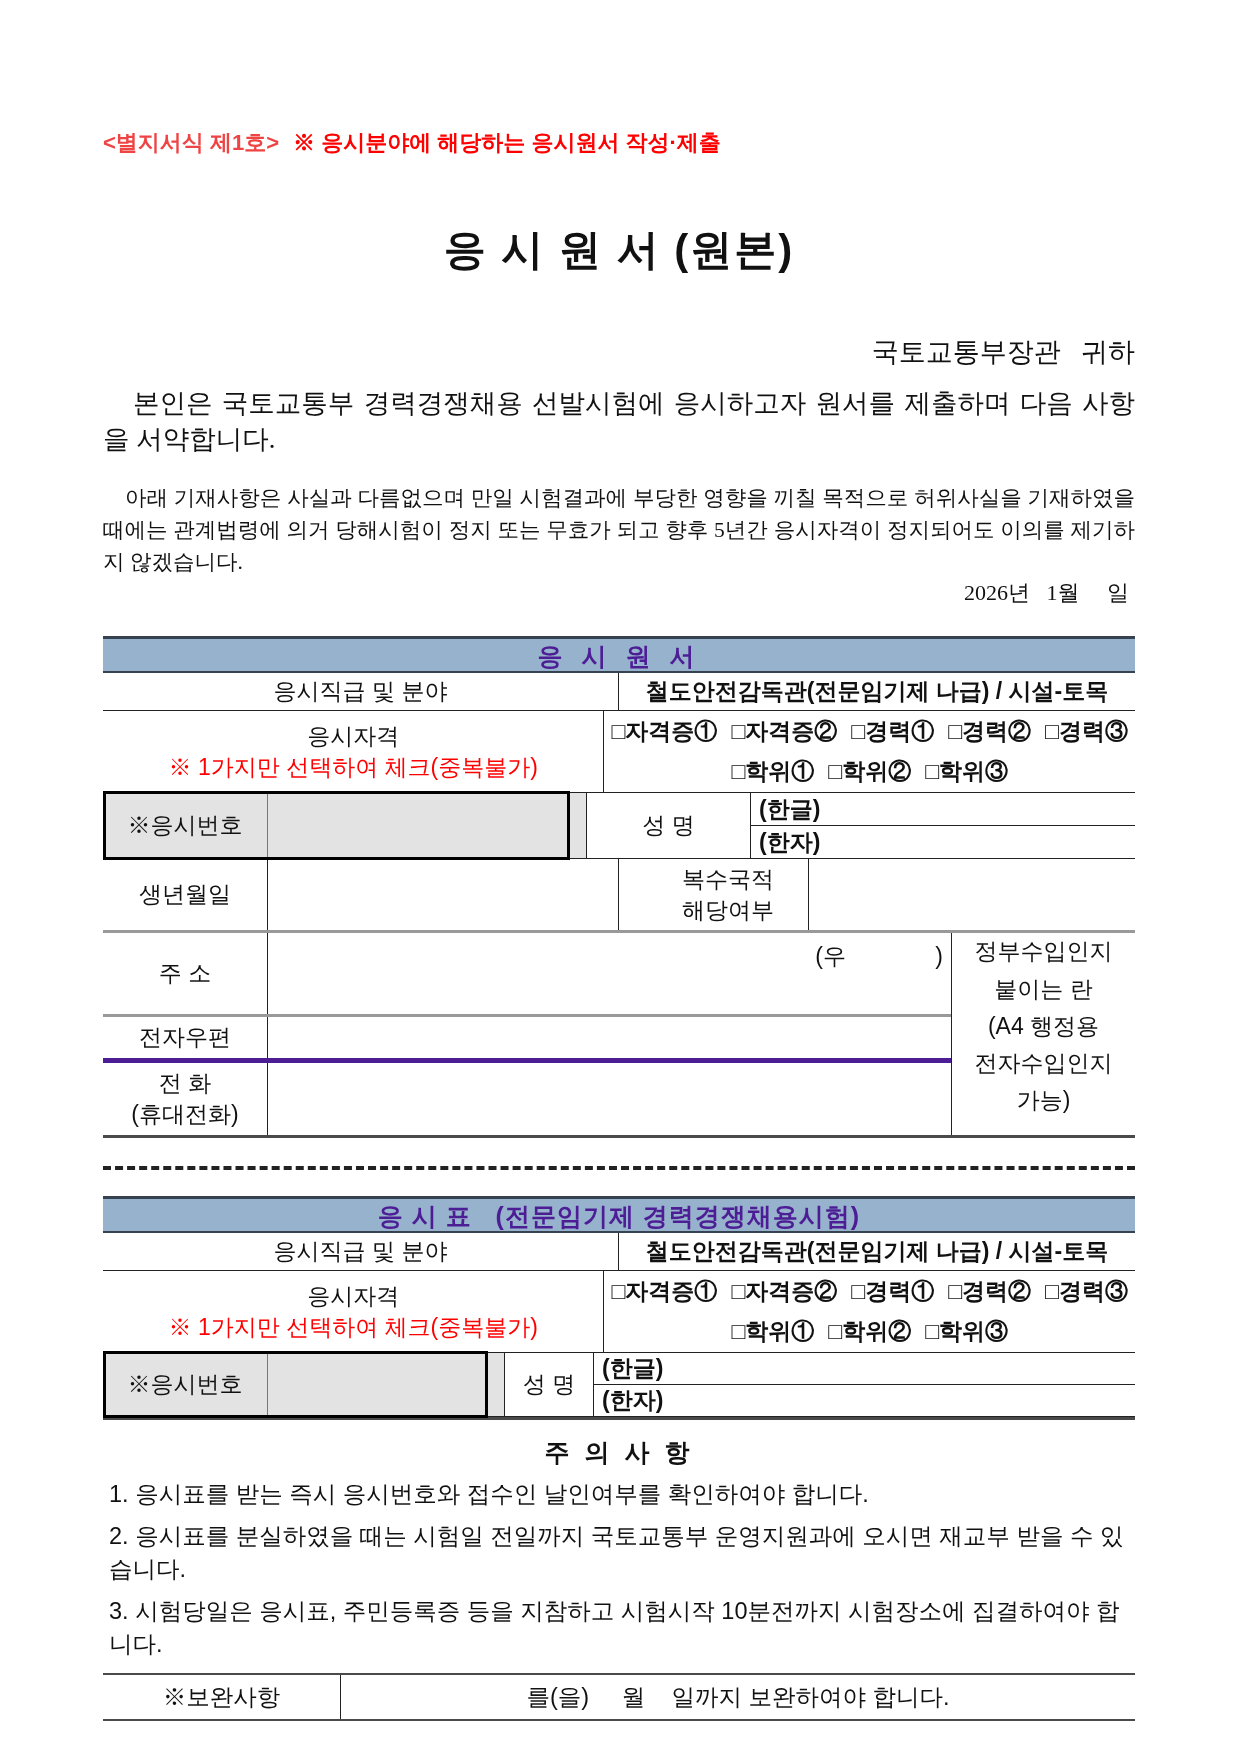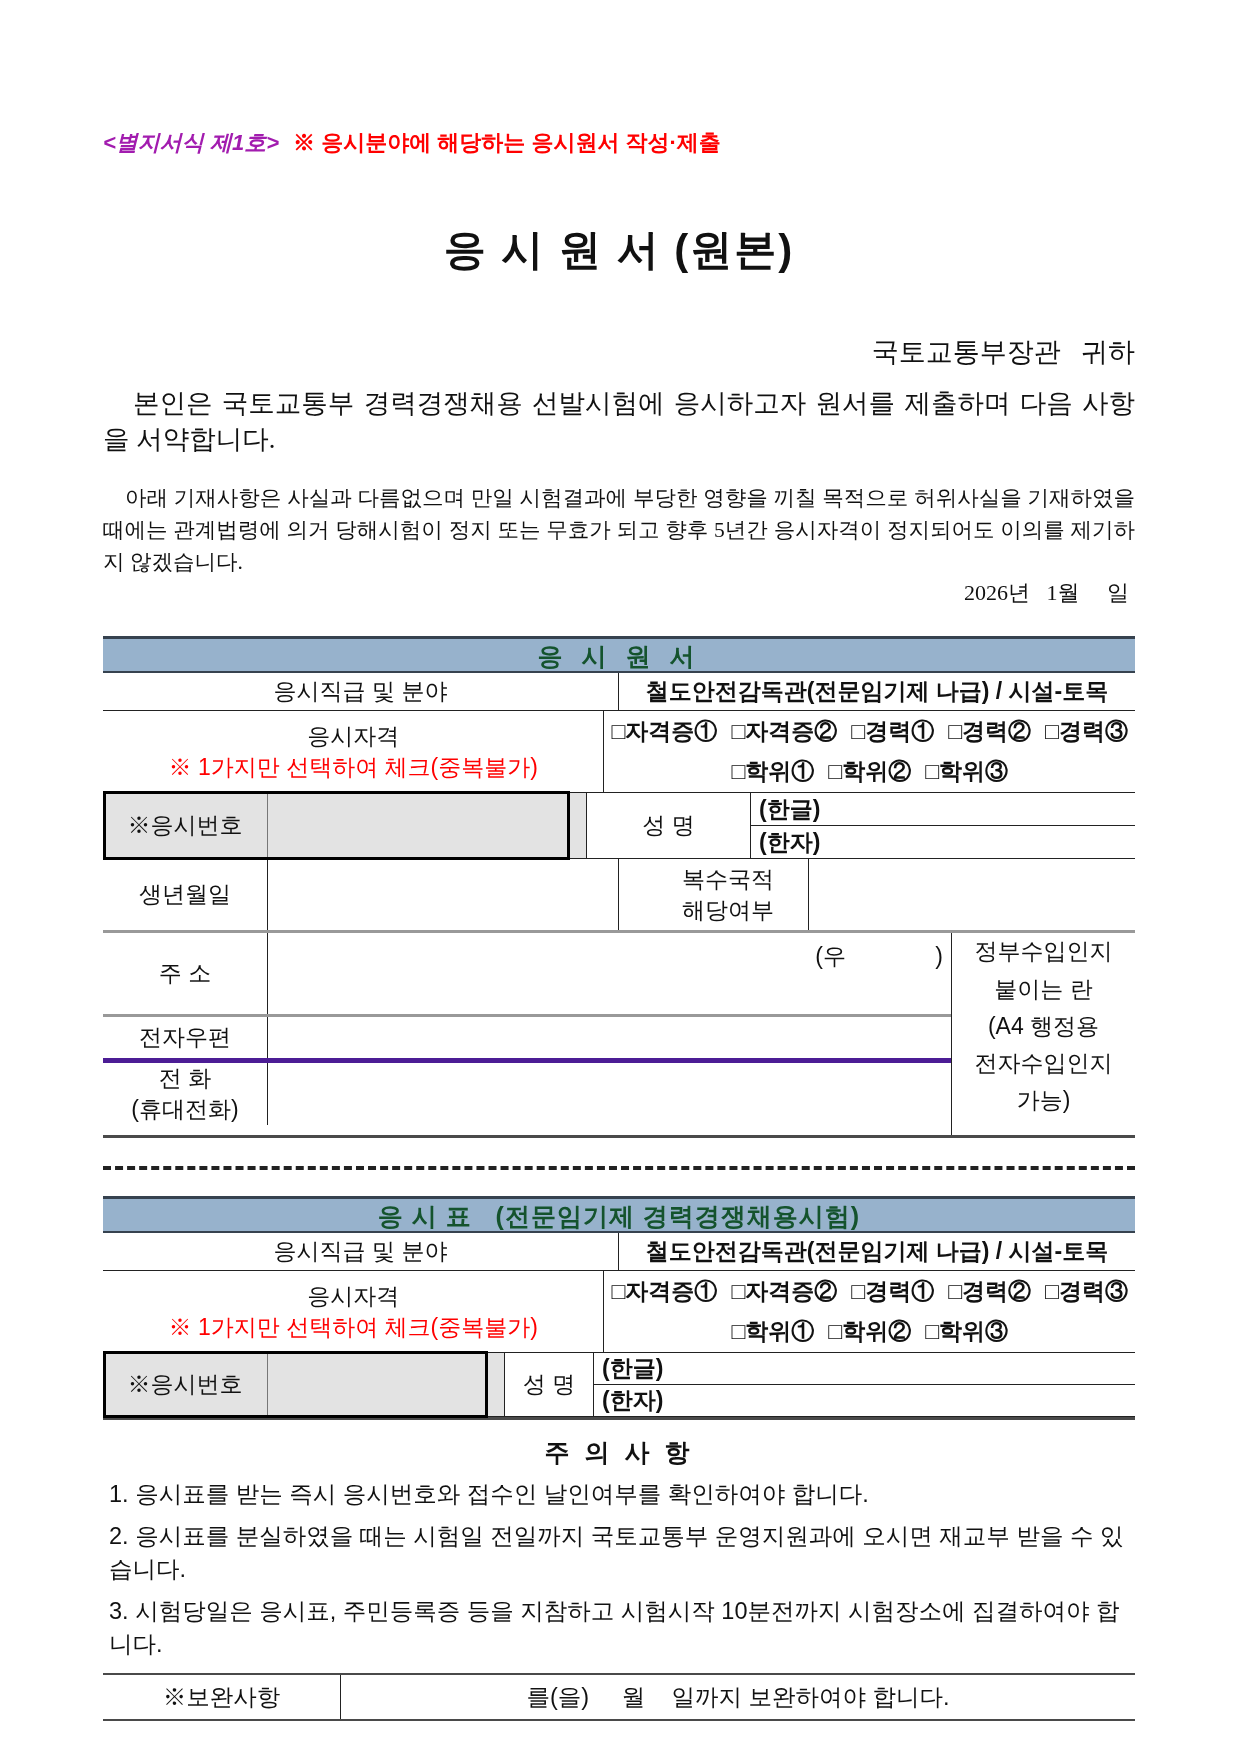--- a/index.html
+++ b/index.html
@@ -9,21 +9,21 @@
     width: 1239px;
     height: 1752px;
     background: #ffffff;
     font-family: "Liberation Sans", sans-serif;
     color: #111;
     overflow: hidden;
   }
   .content { width: 1032px; margin-left: 103px; padding-top: 128px; }
 
   .form-header { font-size: 22px; font-weight: bold; }
-  .form-label { color: #a21caf; font-style: italic; }
+  .form-label { color: #ef4444; }
   .form-notice { color: #ff0000; margin-left: 14px; }
 
   .title {
     margin-top: 64px;
     text-align: center;
     font-size: 42px;
     font-weight: bold;
     letter-spacing: 2px;
     font-family: "Liberation Sans", sans-serif;
   }
@@ -33,21 +33,21 @@
   .pledge { margin-top: 16px; font-size: 26.5px; line-height: 1.35; text-indent: 30px; text-align: justify; }
   .declaration { margin-top: 24px; font-size: 21.5px; line-height: 1.5; text-indent: 22px; text-align: justify; }
   .date-line { text-align: right; font-size: 22px; white-space: pre; padding-right: 6px; }
 
   
   .tbl { margin-top: 28px; border-bottom: 3px solid #4a4a4a; font-size: 23px; }
   .tbl-header {
     background: #97b2cc;
     border-top: 3px solid #36424f;
     border-bottom: 2px solid #36424f;
-    color: #14532d;
+    color: #4c1d95;
     font-weight: bold;
     text-align: center;
     font-size: 25px;
     height: 37px;
     line-height: 34px;
     letter-spacing: 6px;
     white-space: pre;
   }
   .tbl-header.t2 { letter-spacing: 1px; }
   .trow { display: flex; border-bottom: 1px solid #222; align-items: stretch; }
@@ -79,21 +79,21 @@
   .thickbox.t1 { width: 467px; }
   .thickbox.t2 { width: 385px; }
   .namecol { display: flex; flex-direction: column; }
   .namerow { flex: 1; display: flex; align-items: center; padding-left: 8px; }
   .namerow.nb { border-bottom: 1px solid #222; }
   .r4 { height: 74px; border-bottom: 3px solid #999; gap: 29px; }
   .bottom-block { display: flex; }
   .bb-left { width: 848px; display: flex; flex-direction: column; }
   .addr-row { height: 84px; display: flex; border-bottom: 3px solid #999; }
   .email-row { height: 46px; display: flex; border-bottom: 5px solid #4c1d95; }
-  .phone-row { height: 72px; display: flex; flex-direction: column; }
+  .phone-row { height: 72px; display: flex; }
   .addr-cell { flex: 1; display: flex; justify-content: flex-end; align-items: flex-start; padding: 8px 8px 0 0; white-space: pre; }
   .bb-right {
     width: 184px; border-left: 1px solid #222;
     display: flex; flex-direction: column; align-items: center;
     text-align: center; line-height: 1.62; font-size: 23px;
   }
   .cutline { margin-top: 28px; border-top: 4px dashed #222; height: 0; }
   .tbl.second { margin-top: 26px; }
 
   .cautions-title { margin-top: 16px; text-align: center; font-weight: bold; font-size: 25px; letter-spacing: 4px; }

